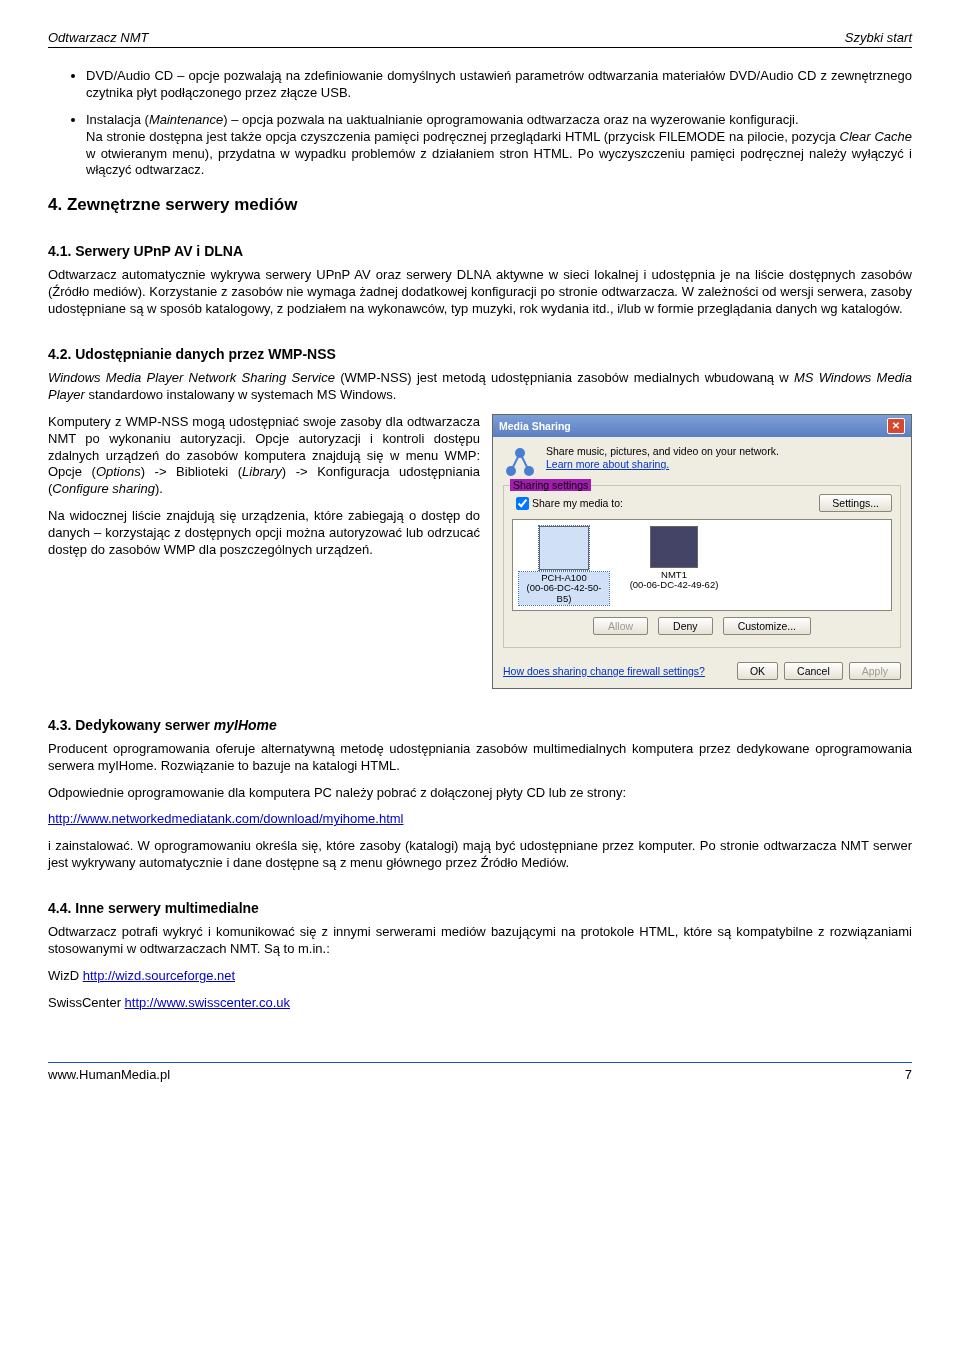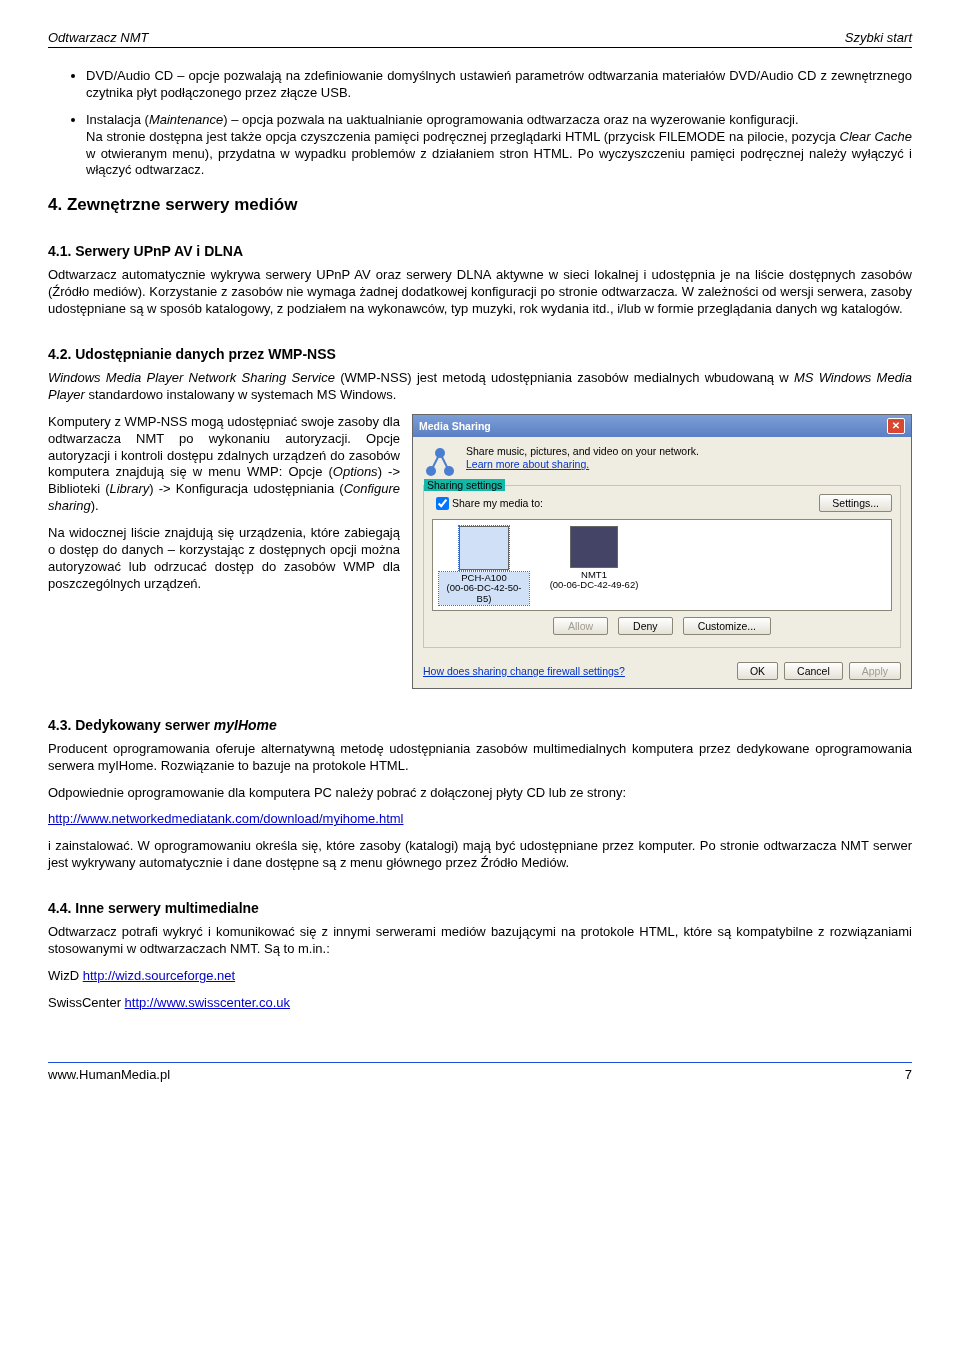--- a/index.html
+++ b/index.html
@@ -53,21 +53,21 @@
   }
   .twocol {
     display: flex;
     gap: 12px;
     margin-bottom: 12px;
   }
   .twocol .left {
     flex: 1;
   }
   .twocol .right {
-    width: 500px;
+    width: 420px;
     flex-shrink: 0;
     border-radius: 8px;
   }
   .dialog {
     border: 1px solid #666;
     background: #efece2;
     font-family: Tahoma, sans-serif;
     font-size: 10.5px;
     color: #000;
   }
@@ -101,22 +101,22 @@
   .dialog-top .desc a { color: #0033cc; text-decoration: underline; }
   .sharing-section {
     border: 1px solid #c7c3b6;
     padding: 6px 8px 8px 8px;
     margin-bottom: 6px;
     position: relative;
   }
   .sharing-section .legend {
     position: absolute;
     top: -7px;
-    left: 0;
-    background: #14b8a6;
+    left: 6px;
+    background: #a21caf;
     padding: 0 3px;
     font-size: 10.5px;
   }
   .share-row { display:flex; justify-content:space-between; align-items:center; margin: 2px 0 6px 0; }
   .share-row label { display:flex; align-items:center; font-size:10.5px;}
   .btn {
     background: linear-gradient(#fff,#e4e1d6);
     border: 1px solid #8b8676;
     border-radius: 2px;
     font-size: 10.5px;
@@ -247,21 +247,21 @@
             <button class="btn">OK</button>
             <button class="btn">Cancel</button>
             <button class="btn disabled">Apply</button>
           </div>
         </div>
       </div>
     </div>
   </div>
 
   <h3><span class="italic" style="font-style:normal">4.3.  </span><span>Dedykowany serwer <span class="italic">myIHome</span></span></h3>
-  <p>Producent oprogramowania oferuje alternatywną metodę udostępniania zasobów multimedialnych komputera przez dedykowane oprogramowania serwera myIHome. Rozwiązanie to bazuje na protokole HTML.</p>
+  <p>Producent oprogramowania oferuje alternatywną metodę udostępniania zasobów multimedialnych komputera przez dedykowane oprogramowania serwera myIHome. Rozwiązanie to bazuje na katalogi HTML.</p>
   <p>Odpowiednie oprogramowanie dla komputera PC należy pobrać z dołączonej płyty CD lub ze strony:</p>
   <p><a class="doc-link" href="#">http://www.networkedmediatank.com/download/myihome.html</a></p>
   <p>i zainstalować. W oprogramowaniu określa się, które zasoby (katalogi) mają być udostępniane przez komputer. Po stronie odtwarzacza NMT serwer jest wykrywany automatycznie i dane dostępne są z menu głównego przez Źródło Mediów.</p>
 
   <h3>4.4.  Inne serwery multimedialne</h3>
   <p>Odtwarzacz potrafi wykryć i komunikować się z innymi serwerami mediów bazującymi na protokole HTML, które są kompatybilne z rozwiązaniami stosowanymi w odtwarzaczach NMT. Są to m.in.:</p>
   <p><span>WizD </span><a class="doc-link" href="#">http://wizd.sourceforge.net</a></p>
   <p><span>SwissCenter </span><a class="doc-link" href="#">http://www.swisscenter.co.uk</a></p>
 
   <div class="footer">

